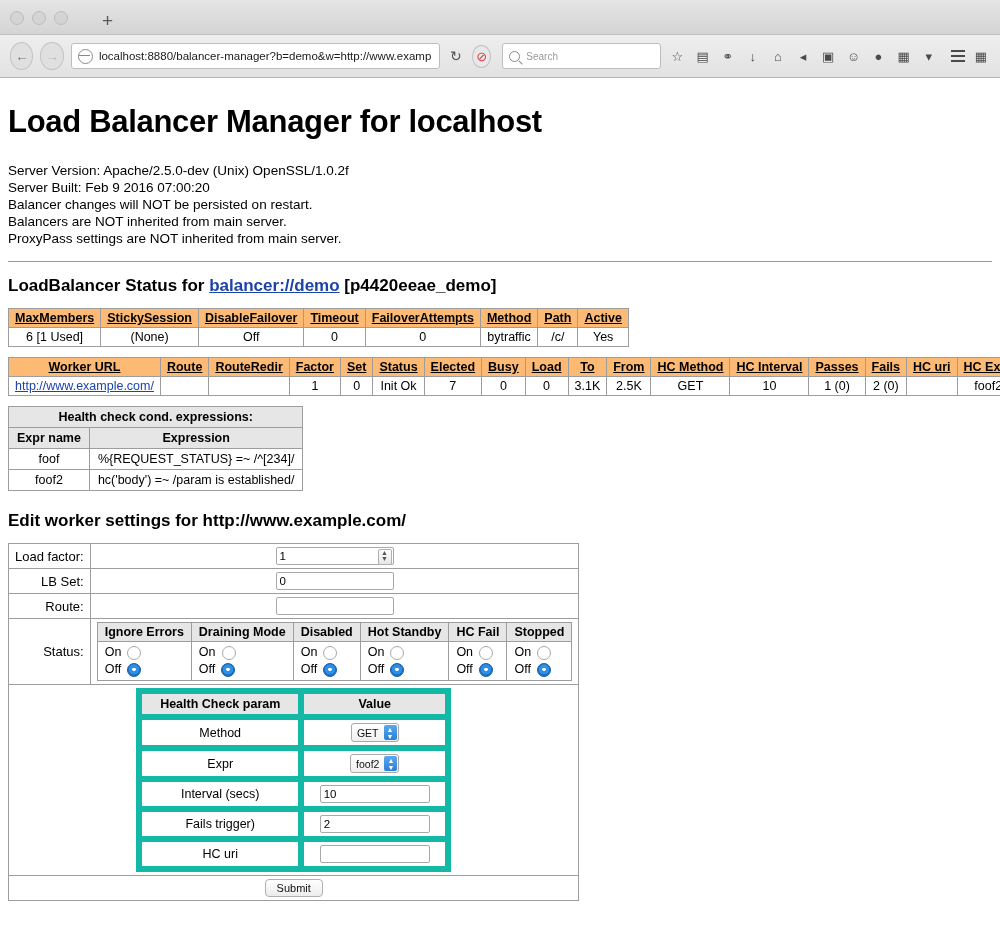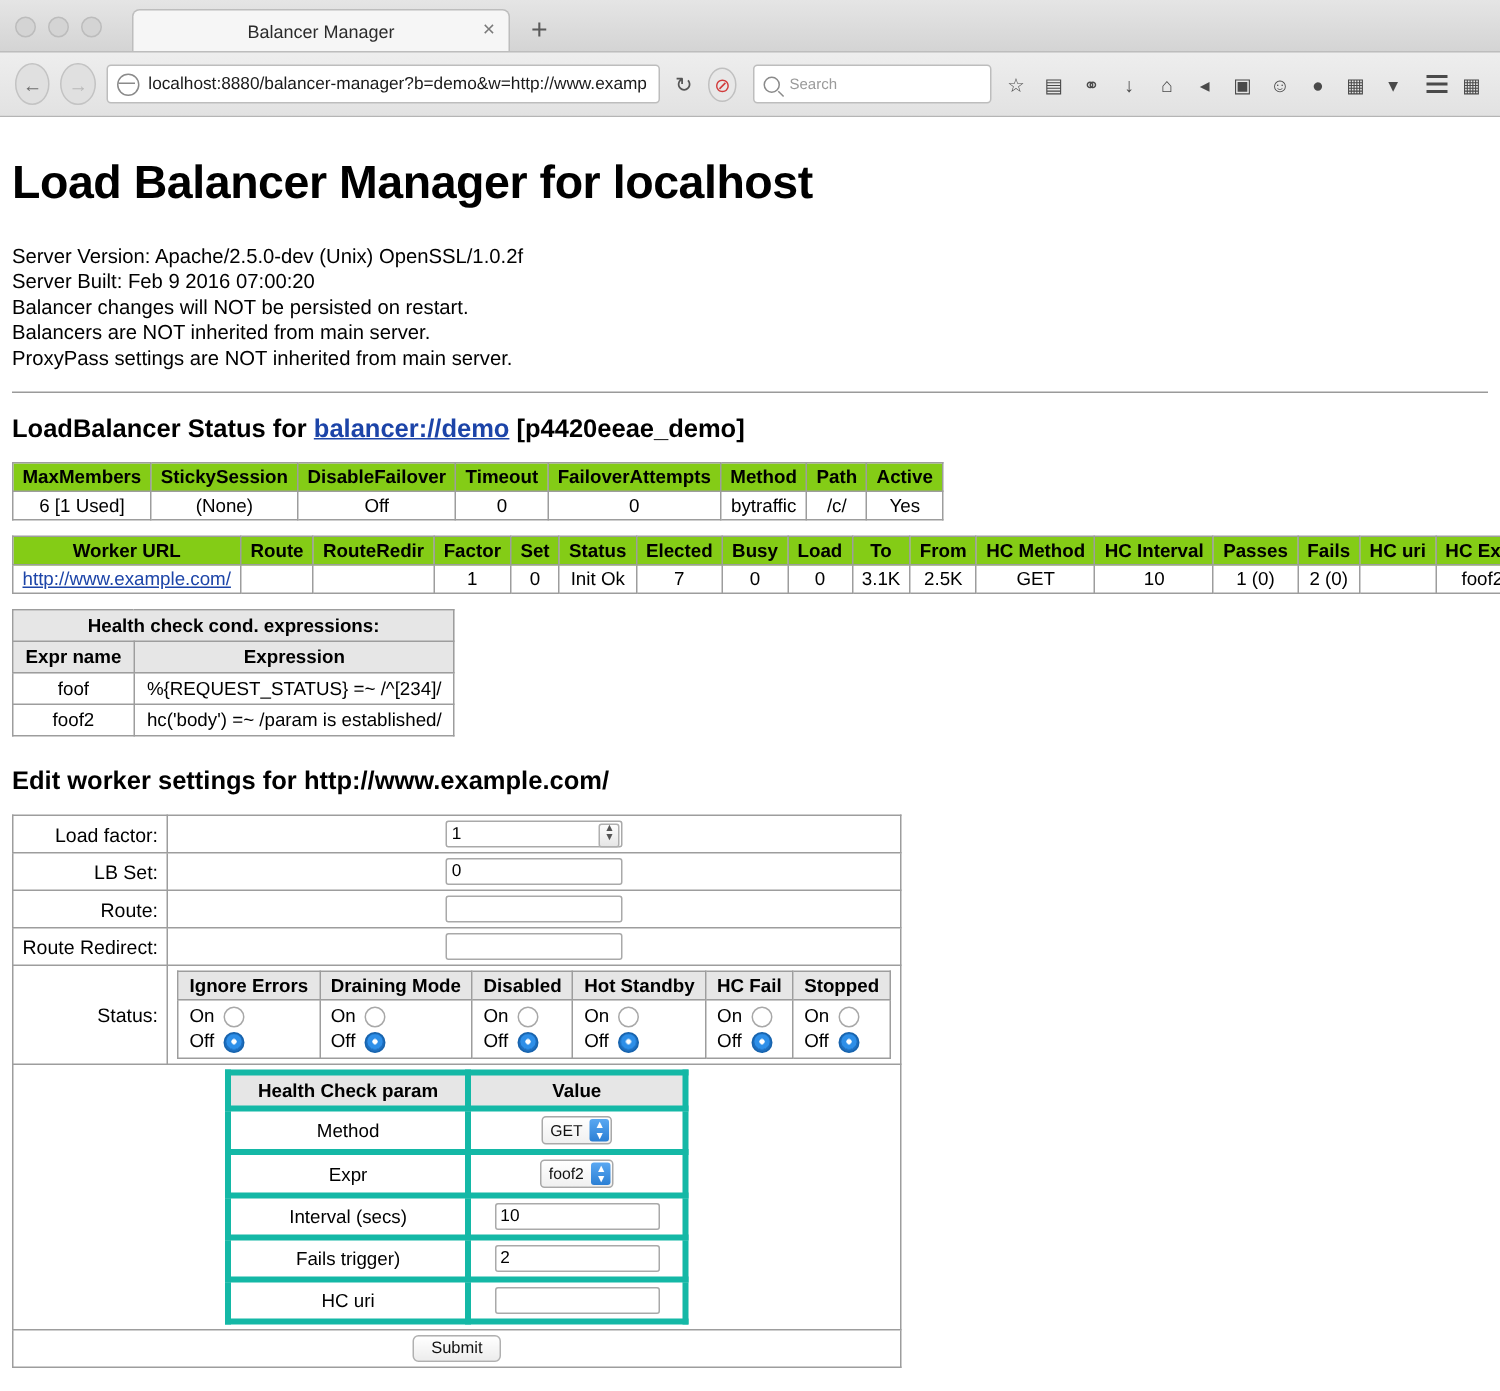--- a/index.html
+++ b/index.html
@@ -223,22 +223,23 @@
     font-size: 12.5px;
     margin-bottom: 10px;
   }
   table.grid th, table.grid td {
     border: 1px solid #9d9d9d;
     padding: 2px 6px;
     text-align: center;
     white-space: nowrap;
   }
   table.grid th {
-    background: #84cc16;
+    background: #fdba74;
     font-weight: bold;
+    text-decoration: underline;
   }
   table.grid td a {
     color: #1c44a8;
     text-decoration: underline;
   }
   td.url-cell { text-align: left; }
 
   table.hc-expr { border-collapse: collapse; font-size: 12.5px; }
   table.hc-expr th, table.hc-expr td {
     border: 1px solid #9d9d9d;
@@ -311,21 +312,21 @@
     background: radial-gradient(circle at 50% 45%, #ffffff 0 18%, #2e8fe8 22% 55%, #1d6fc0 58% 100%);
     border-color: #1763ad;
   }
 
   table.hc-param {
     border-collapse: collapse;
     font-size: 12.5px;
     margin: 0 auto;
   }
   table.hc-param th, table.hc-param td {
-    border: 4px solid #14b8a6;
+    border: 6px solid #14b8a6;
     padding: 3px 8px;
     text-align: center;
   }
   table.hc-param th { background: #e6e6e6; font-weight: bold; }
   td.hc-name { width: 140px; }
   td.hc-val { width: 125px; text-align: left; padding: 3px 5px; }
   .select {
     display: inline-flex;
     align-items: center;
     border: 1px solid #a9a9a9;
@@ -368,24 +369,20 @@
 <body>
 
 <div class="browser">
   <div class="titlebar">
     <div class="traffic">
       <span></span>
       <span></span>
       <span></span>
     </div>
     <div class="tabstrip">
-      <div class="tab">
-        <span>Balancer Manager</span>
-        <span class="tab-close">×</span>
-      </div>
       <div class="newtab">+</div>
     </div>
   </div>
 
   <div class="navbar">
     <div class="navbtn">←</div>
     <div class="navbtn disabled">→</div>
     <div class="urlbar">
       <span class="globe"></span>
       <span class="url-text">localhost:8880/balancer-manager?b=demo&amp;w=http://www.examp</span>
@@ -547,26 +544,20 @@
           <input class="text" type="text" value="0" style="">
         </td>
       </tr>
       <tr>
         <td class="label-cell">Route:</td>
         <td class="field-cell center">
           <input class="text" type="text" value="" style="">
         </td>
       </tr>
       <tr>
-        <td class="label-cell">Route Redirect:</td>
-        <td class="field-cell center">
-          <input class="text" type="text" value="" style="">
-        </td>
-      </tr>
-      <tr>
         <td class="label-cell">Status:</td>
         <td class="field-cell">
           <table class="status-sub">
             <thead>
               <tr>
                 <th>Ignore Errors</th>
                 <th>Draining Mode</th>
                 <th>Disabled</th>
                 <th>Hot Standby</th>
                 <th>HC Fail</th>

